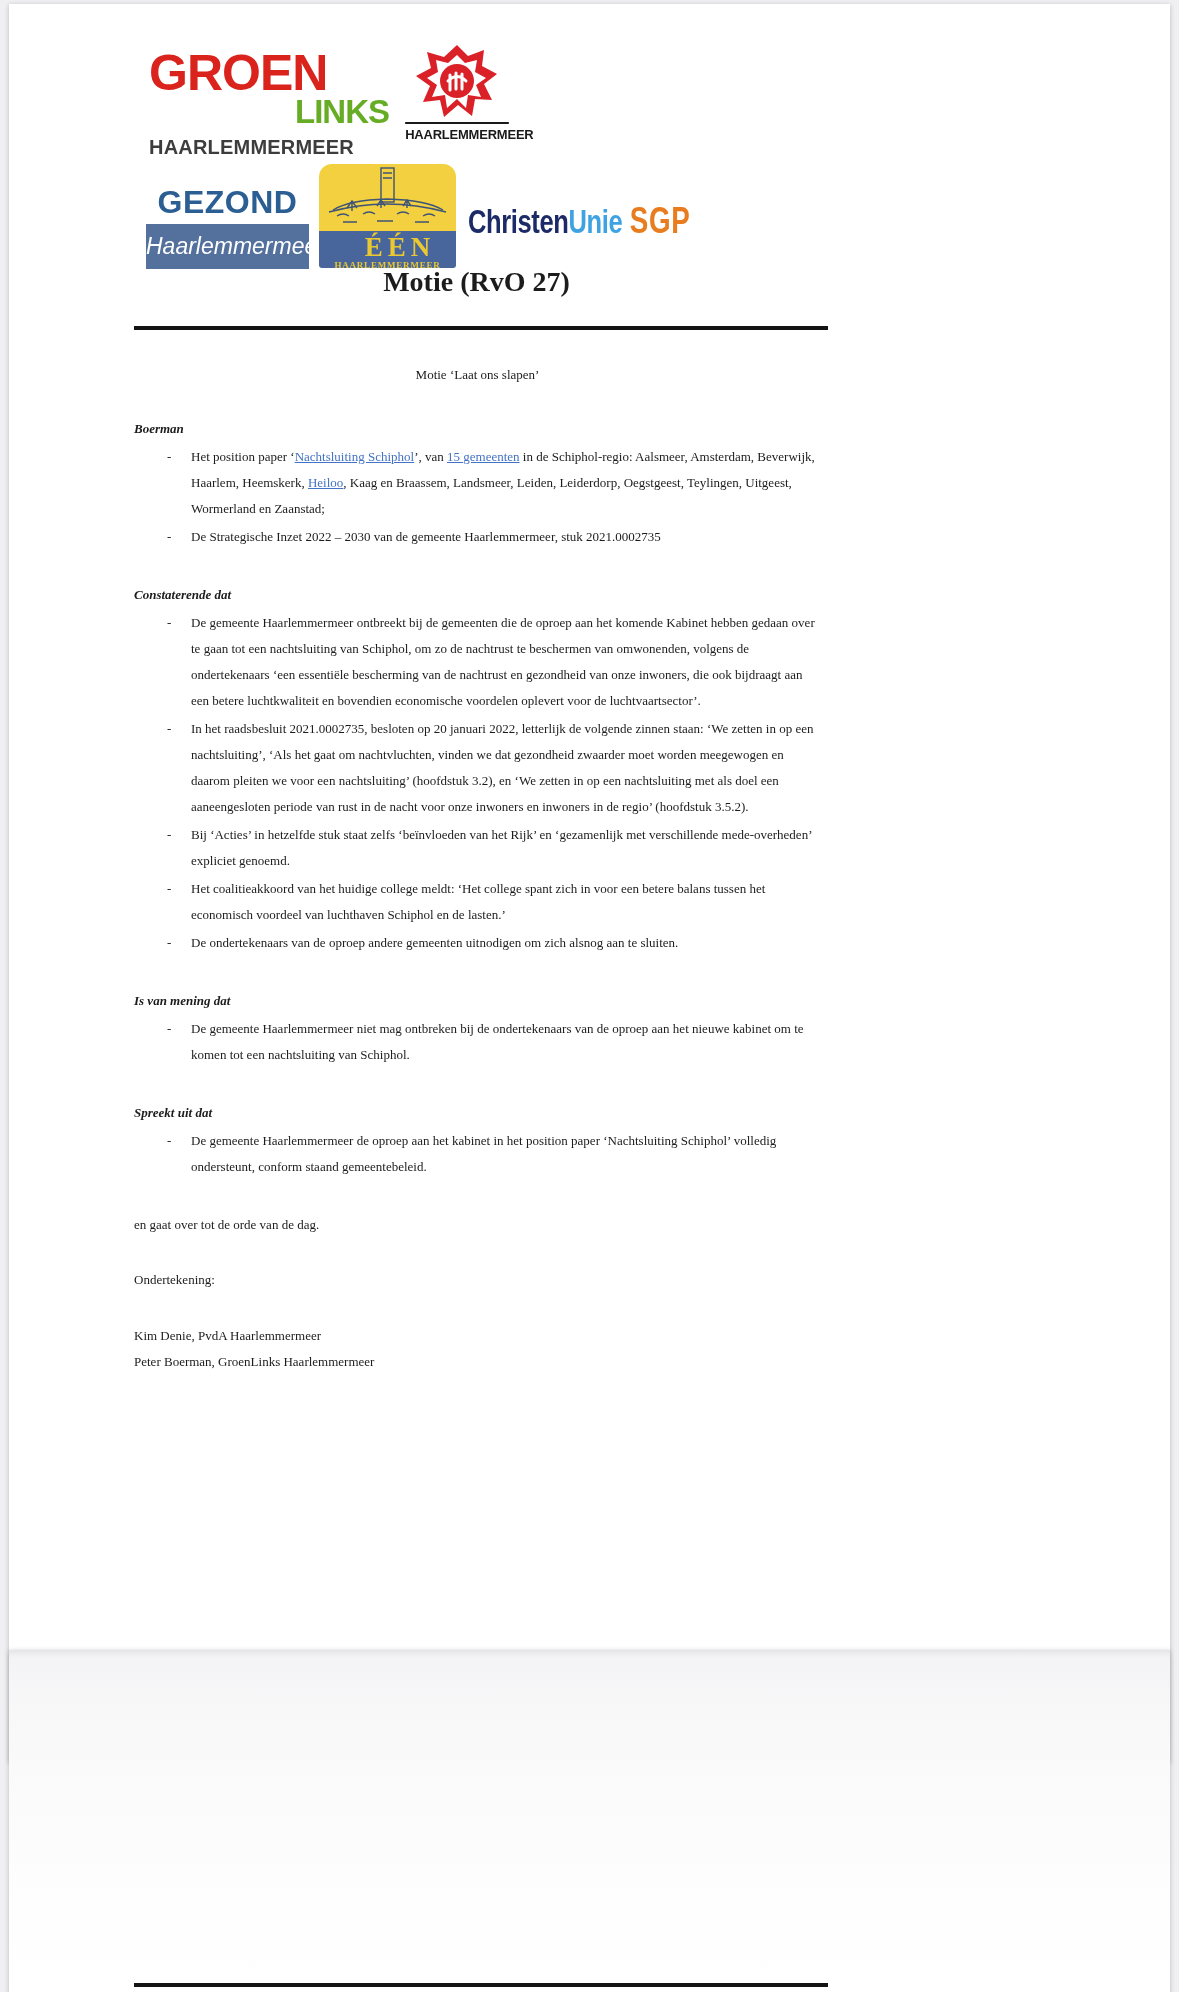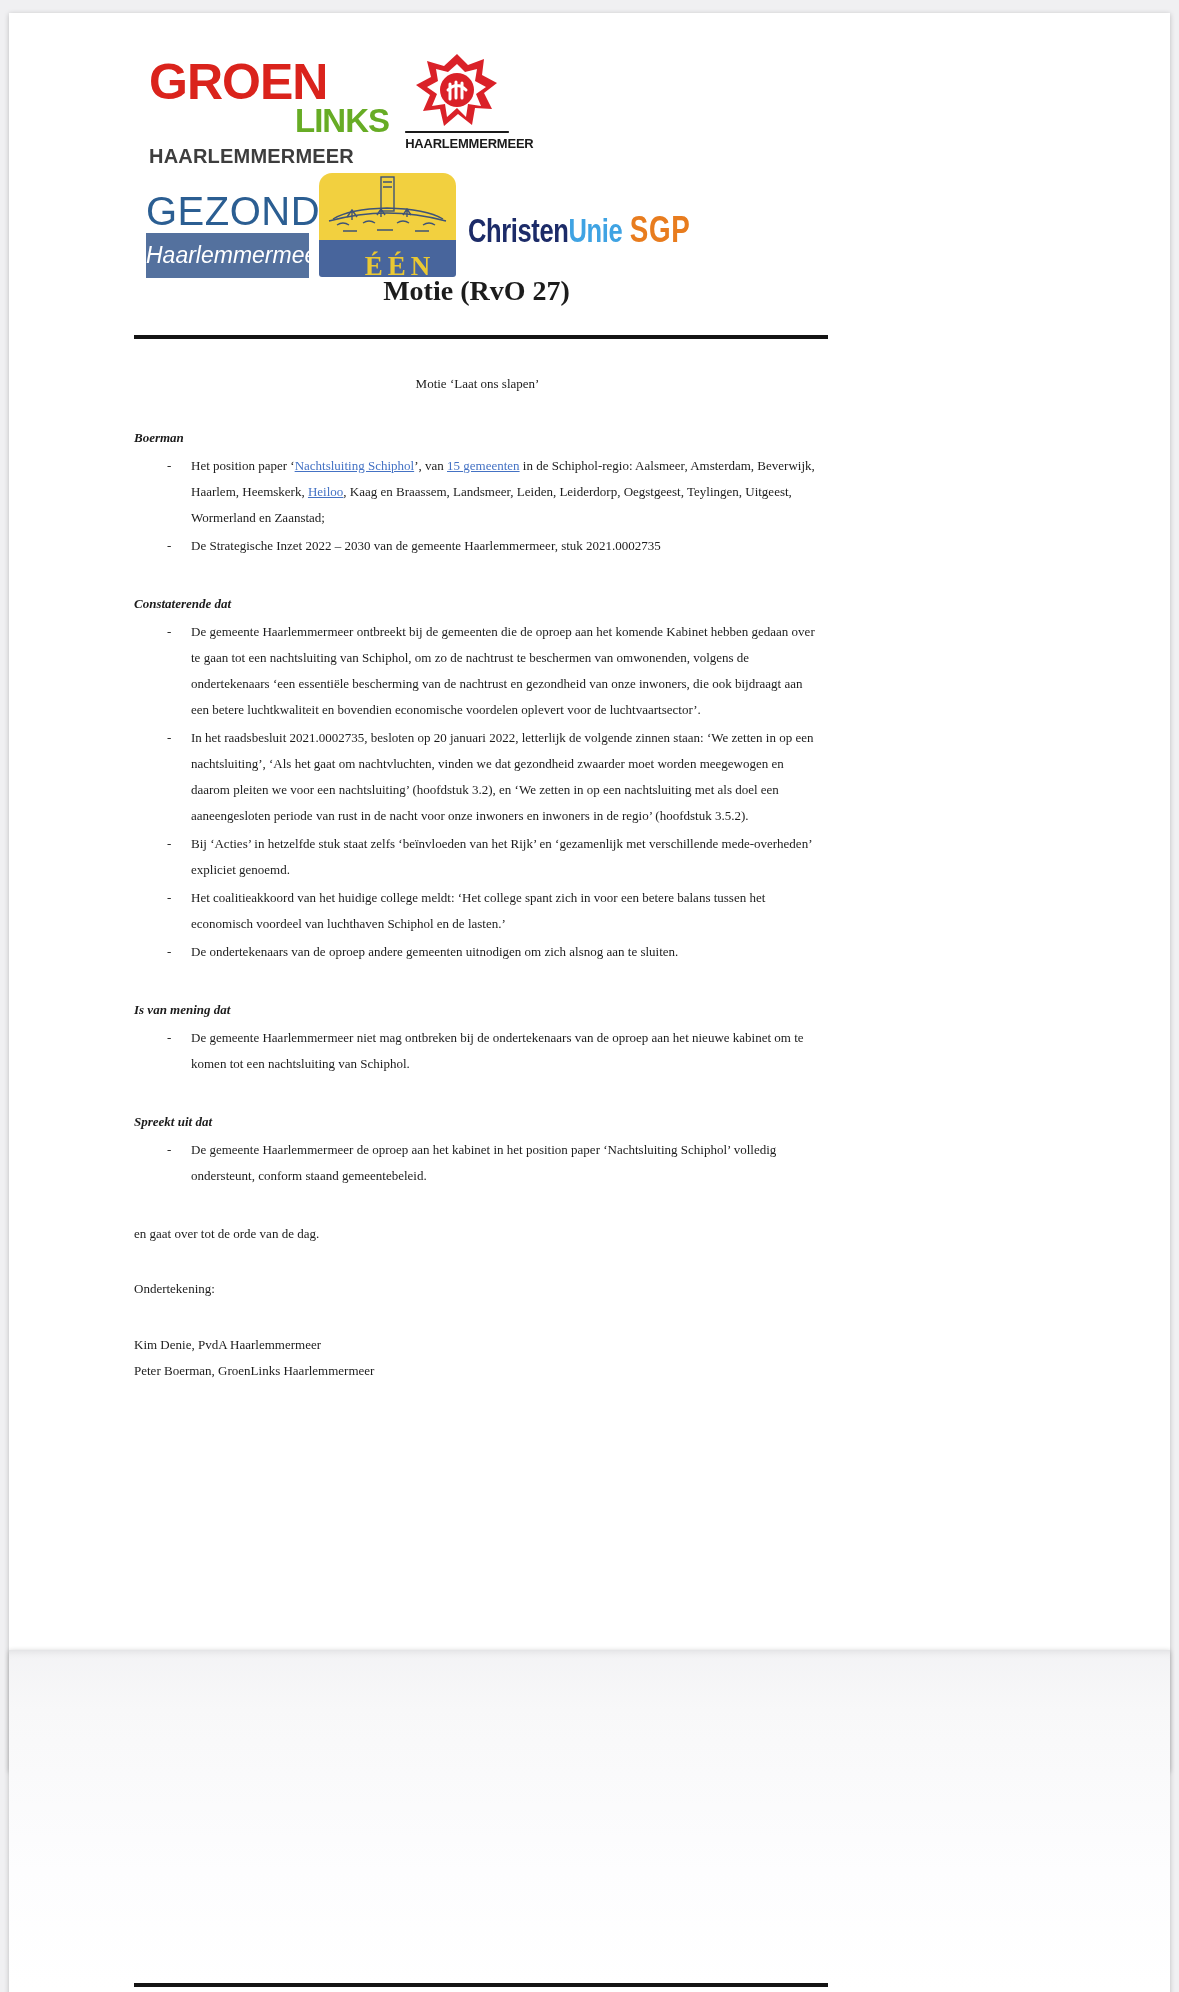--- a/index.html
+++ b/index.html
@@ -6,46 +6,46 @@
   body{
     width:1179px;height:1992px;position:relative;overflow:hidden;
     background:#f0f0f2;
     font-family:"Liberation Serif", serif;
     color:#1c1c1c;
   }
   .page{
     position:absolute;left:9px;right:9px;background:#ffffff;
     box-shadow:0 1px 5px rgba(0,0,0,0.22);
   }
-  #page1{top:13px;height:1758px;}
+  #page1{top:4px;height:1758px;}
   #page2{
     top:1650px;height:1622px;
     background:linear-gradient(180deg,#f3f3f5 0px,#f8f8f9 60px,#fdfdfe 220px,#ffffff 340px);
     box-shadow:0 1px 5px rgba(0,0,0,0.22), inset 0 8px 10px -8px rgba(0,0,0,0.12);
   }
 
   
   .logo{position:absolute;font-family:"Liberation Sans", sans-serif;}
   #gl-logo{left:140px;top:44px;width:240px;line-height:1;}
   .gl-groen{font-size:50px;font-weight:bold;letter-spacing:-1px;}
   .gl-links{font-size:33px;font-weight:bold;letter-spacing:-1px;margin-left:35px;margin-top:-3px;text-align:right;}
   .gl-sub{font-size:20px;font-weight:bold;letter-spacing:0.2px;margin-top:9px;}
 
   #pvda-logo{left:394px;top:40px;width:108px;text-align:center;}
   .pvda-text{font-size:13.5px;font-weight:bold;letter-spacing:-0.2px;border-top:2px solid #1a1a1a;
     padding-top:3px;margin-top:4px;transform:scaleX(0.96);}
 
   #gezond-logo{left:137px;top:176px;width:163px;text-align:center;}
-  .gezond-word{font-size:40px;font-weight:normal;line-height:44px;letter-spacing:0.5px;}
+  .gezond-word{font-size:32px;font-weight:bold;line-height:44px;letter-spacing:0.5px;}
   .gezond-band{height:45px;line-height:45px;color:#ffffff;font-style:italic;font-size:23px;}
 
   #een-logo{left:310px;top:160px;width:137px;height:104px;border-radius:13px 13px 3px 3px;overflow:hidden;}
   .een-top{height:67px;position:relative;}
   .een-bottom{height:37px;text-align:center;font-family:"Liberation Serif",serif;}
-  .een-word{font-size:27px;font-weight:bold;letter-spacing:5px;line-height:27px;padding-top:13px;margin-left:25px;}
+  .een-word{font-size:27px;font-weight:bold;letter-spacing:5px;line-height:27px;padding-top:3px;margin-left:25px;}
   .een-sub{font-size:9px;font-weight:bold;letter-spacing:0.8px;line-height:9px;}
 
   #cu-logo{left:459px;top:196px;white-space:nowrap;transform:scaleX(0.75);transform-origin:left top;}
   .cu-part{font-size:34px;font-weight:bold;letter-spacing:-0.5px;}
   .cu-sgp{font-size:37px;font-weight:bold;margin-left:10px;letter-spacing:1px;}
 
   
   .doc-type{position:absolute;left:125px;top:262px;width:685px;text-align:center;font-size:28px;font-weight:bold;}
   .rule{position:absolute;left:125px;width:694px;height:4px;background:#141414;}
   #title-rule{top:322px;}

